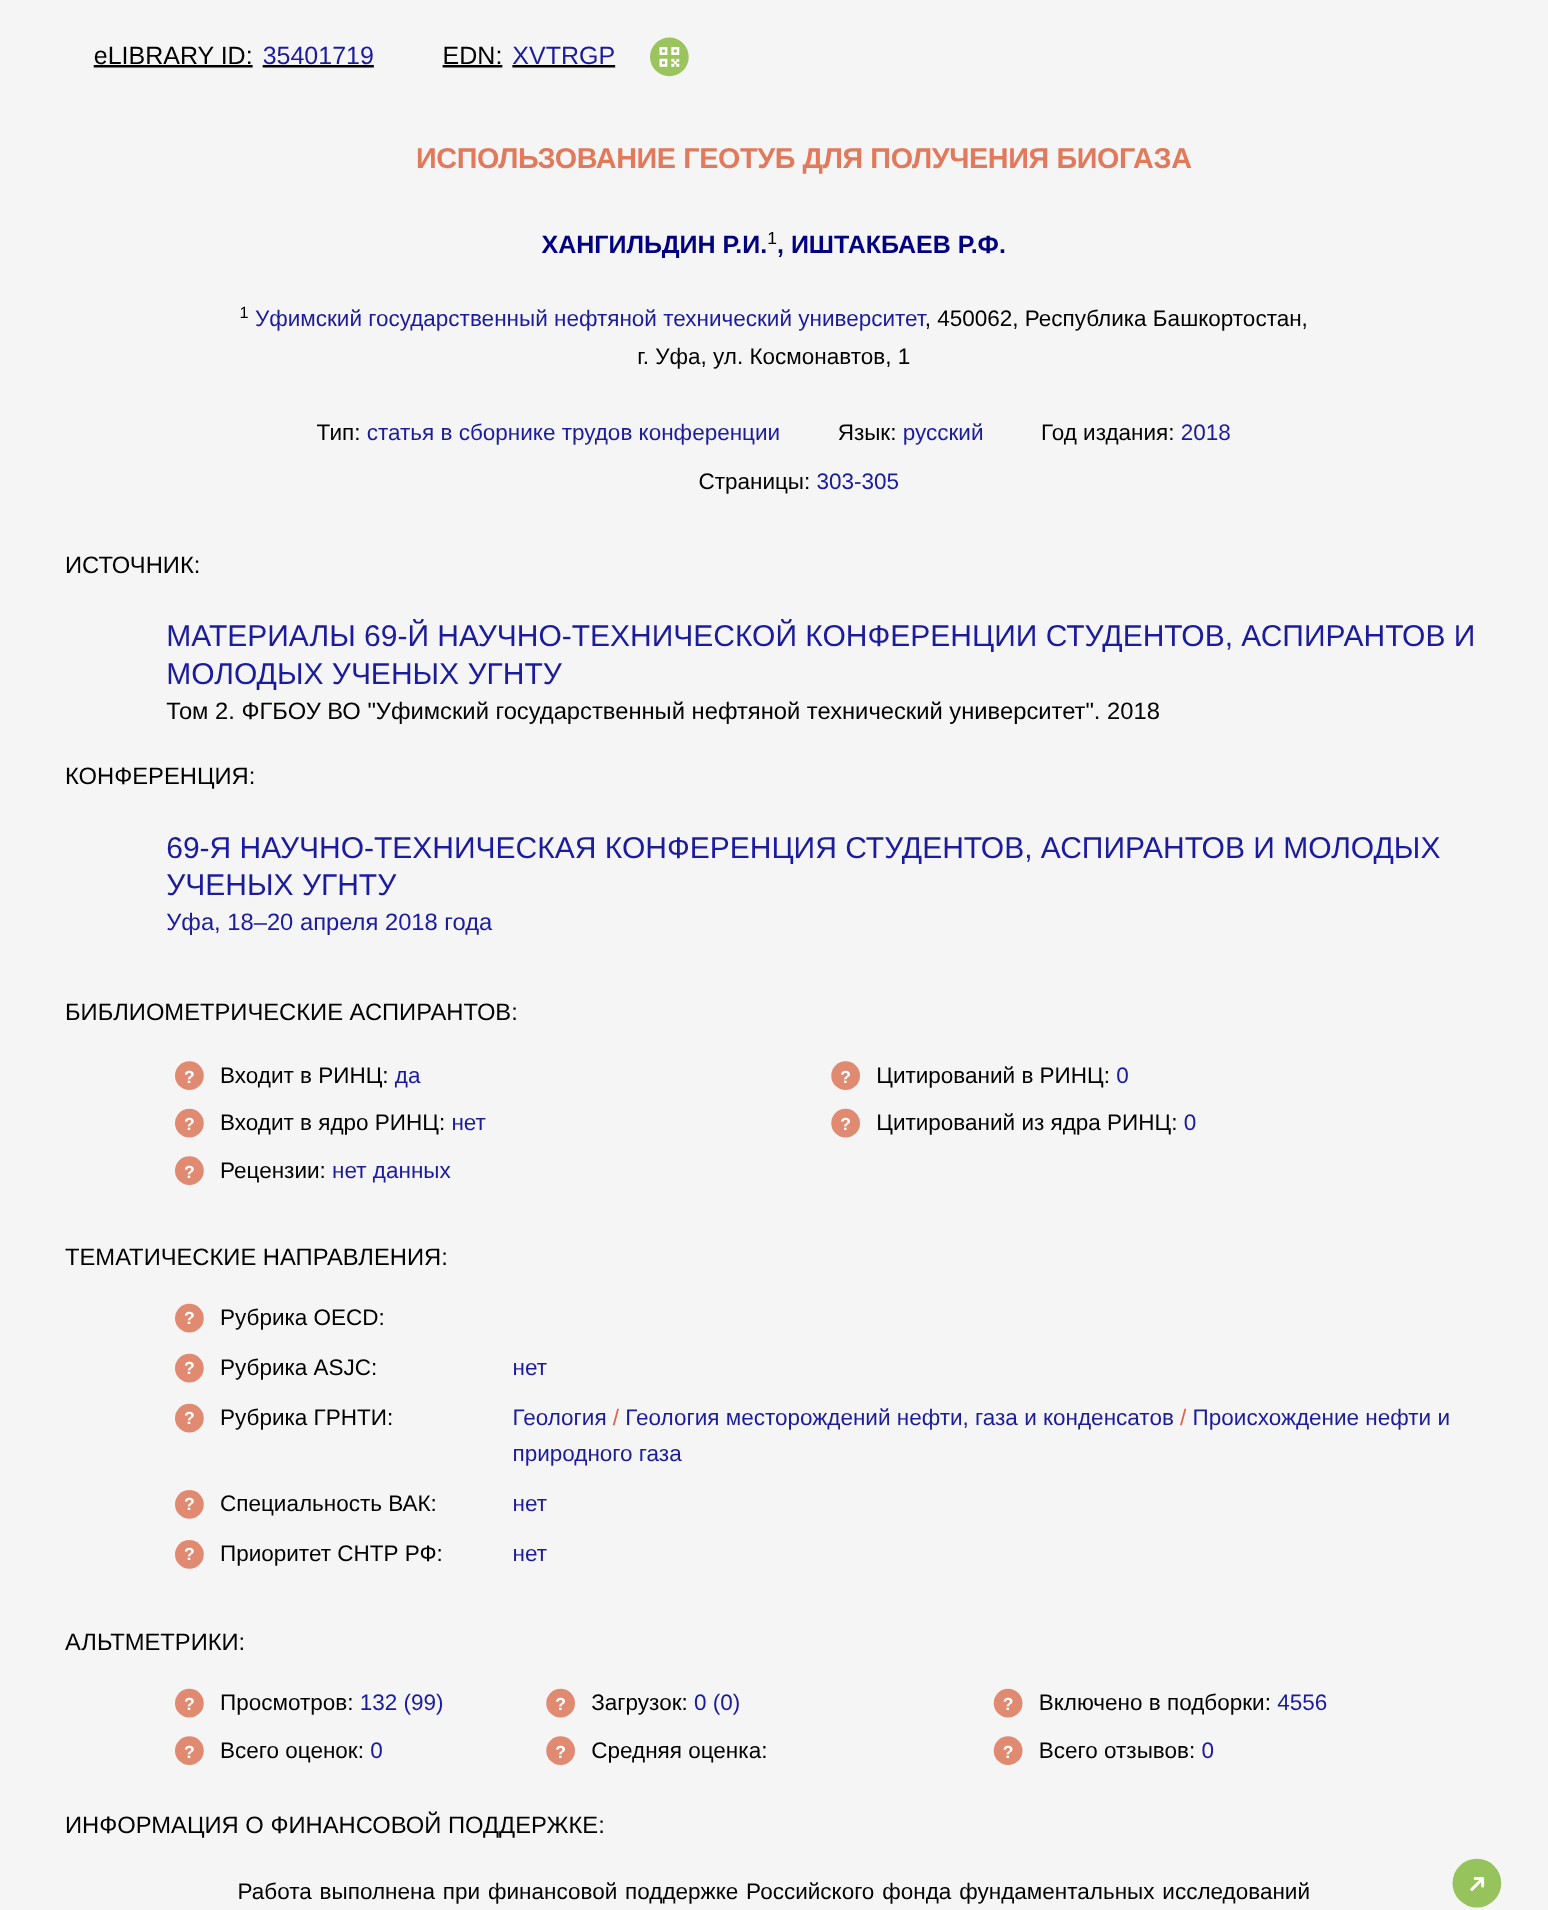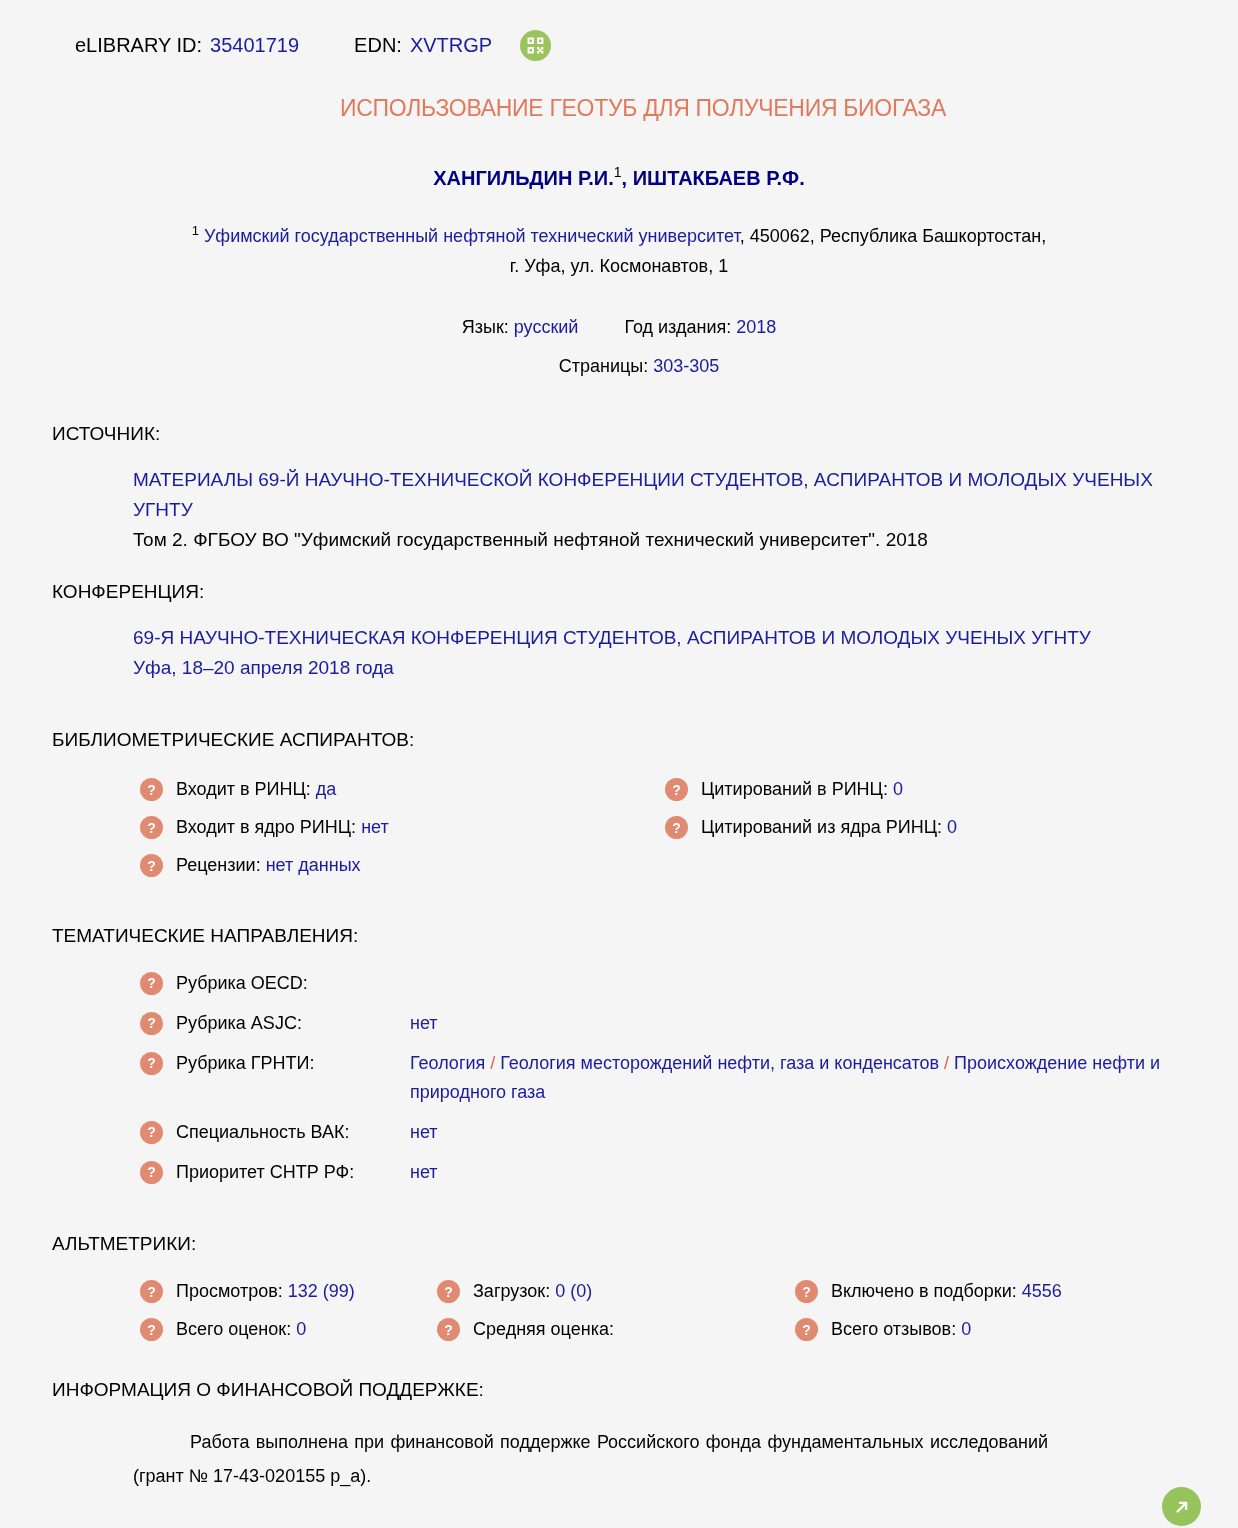--- a/index.html
+++ b/index.html
@@ -8,42 +8,42 @@
     height:1528px; overflow:hidden; position:relative;
     background:#f5f5f6; color:#000;
     font-family:"Liberation Sans", sans-serif;
     font-size:18px;
   }
   a, .lnk { color:#1b1b9e; text-decoration:none; cursor:pointer; }
   .center { text-align:center; }
 
   
   .idrow { padding:30px 0 0 75px; font-size:20px; display:flex; align-items:center; }
-  .idrow .grp { display:flex; align-items:center; gap:8px; }
+  .idrow .grp { display:flex; align-items:center; gap:8px;text-decoration:underline; }
   .idrow .gap { width:55px; }
   .qr-btn {
     width:31px; height:31px; border-radius:50%; background:#9cc45e;
     display:inline-flex; align-items:center; justify-content:center;
     margin-left:28px; cursor:pointer;
   }
 
   
-  .title { margin-top:34px; font-size:23px; font-weight:400; color:#e2795b; letter-spacing:-0.3px;padding-left:48px; }
+  .title { margin-top:52px; font-size:23px; font-weight:700; color:#e2795b; letter-spacing:-0.3px;padding-left:48px; }
   .authors { margin-top:42px; font-size:20px; font-weight:700; color:#000080; }
   .authors sup { color:#000; font-weight:400; font-size:14px; }
   .affil { margin-top:26px; line-height:30px; }
   .affil sup { font-size:13px; }
 
   .metarow { margin-top:36px; display:flex; justify-content:center; gap:46px; }
   .pagesrow { margin-top:18px;padding-left:40px; }
 
   
   .sec-h { margin:46px 0 0 52px; font-size:19px; }
   .sec-body { margin-left:133px; margin-right:55px; line-height:30px; }
-  .src-title { display:block; margin-top:20px; font-size:19px; }
+  .src-title { display:block; margin-top:31px; font-size:24px; }
   .plain-line { font-size:19px; }
   .pub-line { margin-top:6px; }
 
   
   .q {
     width:23px; height:23px; border-radius:50%; background:#e18a72; color:#fff;
     display:inline-flex; align-items:center; justify-content:center;
     font-size:14px; font-weight:700; flex:0 0 23px; cursor:pointer;
   }
   .metric { display:flex; align-items:center; gap:13px; height:38px; }
@@ -104,20 +104,21 @@
   <span class="lnk" style="color:#000080">ХАНГИЛЬДИН Р.И.</span><sup>1</sup><span>, </span><span class="lnk" style="color:#000080">ИШТАКБАЕВ Р.Ф.</span>
 </div>
 
 <div class="affil center">
   <sup>1</sup>
   <span class="lnk">Уфимский государственный нефтяной технический университет</span><span>, 450062, Республика Башкортостан,</span><br>
   <span>г. Уфа, ул. Космонавтов, 1</span>
 </div>
 
 <div class="metarow">
+  <span><span>Тип:</span> <span class="lnk">статья в сборнике трудов конференции</span></span>
   <span><span>Язык:</span> <span class="lnk">русский</span></span>
   <span><span>Год издания:</span> <span class="lnk">2018</span></span>
 </div>
 <div class="pagesrow center">
   <span>Страницы:</span> <span class="lnk">303-305</span>
 </div>
 
 <div class="sec-h">ИСТОЧНИК:</div>
 <div class="sec-body">
   <span class="lnk src-title">МАТЕРИАЛЫ 69-Й НАУЧНО-ТЕХНИЧЕСКОЙ КОНФЕРЕНЦИИ СТУДЕНТОВ, АСПИРАНТОВ И МОЛОДЫХ УЧЕНЫХ УГНТУ</span>

